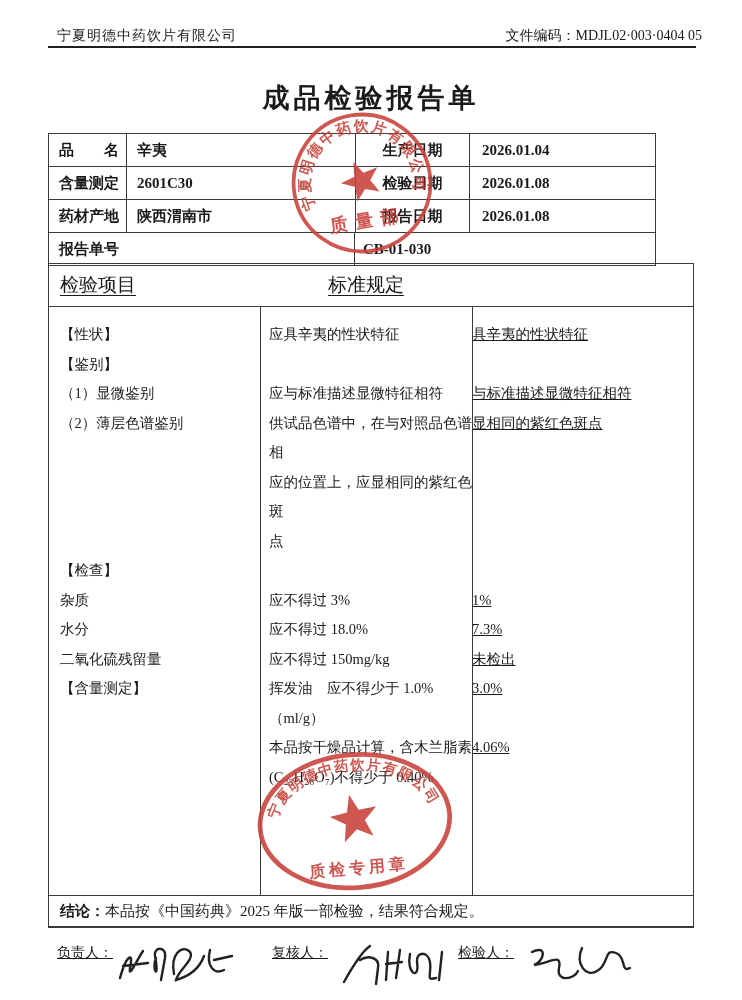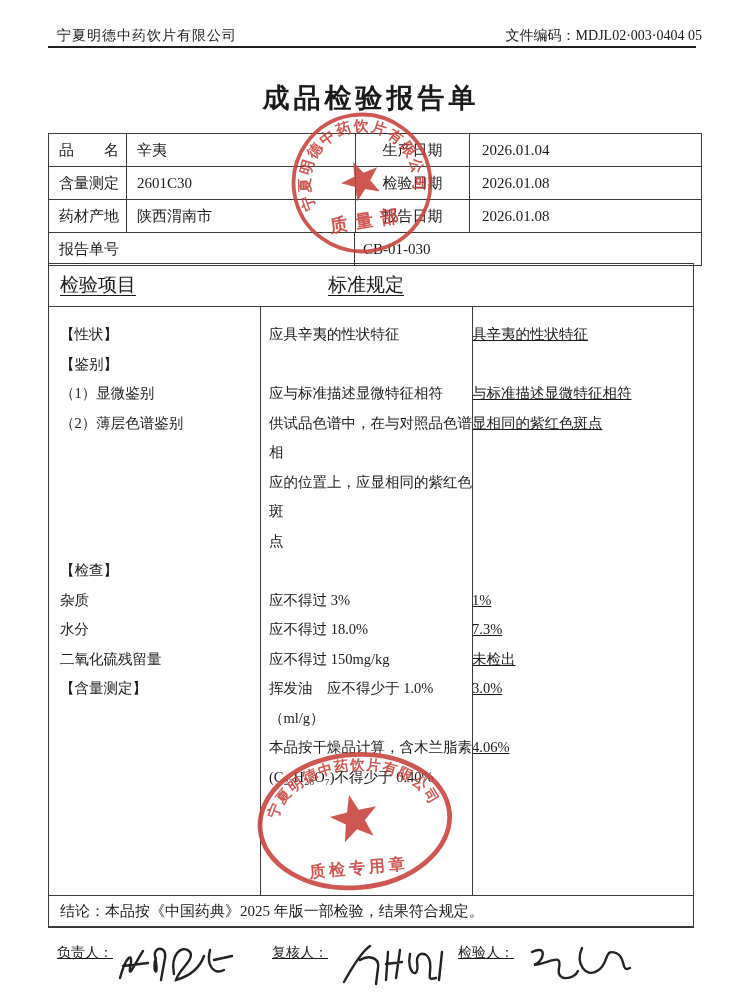--- a/index.html
+++ b/index.html
@@ -11,21 +11,21 @@
   
   .hdr-company{position:absolute;left:57px;top:27px;font-size:14px;letter-spacing:1px;}
   .hdr-code{position:absolute;right:40px;top:27px;font-size:14px;}
   .hdr-rule{position:absolute;left:48px;top:46px;width:648px;border-top:2px solid #1f1f1f;}
   .doc-title{
     position:absolute;left:48px;top:80px;width:646px;text-align:center;
     font-size:27px;font-weight:bold;letter-spacing:4px;
     font-family:"Liberation Sans","DejaVu Sans",sans-serif;
   }
   
-  .info-table{position:absolute;left:48px;top:133px;width:654px;border:1px solid #3a3a3a;box-sizing:border-box;}
+  .info-table{position:absolute;left:48px;top:133px;width:608px;border:1px solid #3a3a3a;box-sizing:border-box;font-weight:bold;}
   .i-row{display:flex;height:32px;border-bottom:1px solid #3a3a3a;align-items:center;font-size:15px;}
   .i-row:last-child{border-bottom:none;}
   .i-cell{height:100%;display:flex;align-items:center;box-sizing:border-box;}
   .br{border-right:1px solid #3a3a3a;}
   .i-label{width:78px;padding-left:10px;}
   .i-label.sp{letter-spacing:0;}
   .i-value{width:229px;padding-left:10px;text-align:center;}
   .i-dlabel{width:114px;justify-content:center;}
   .i-dvalue{flex:1;padding-left:12px;}
   .i-label-wide{width:306px;padding-left:10px;}
@@ -39,21 +39,21 @@
   .mt-header span{text-decoration:underline;text-underline-offset:4px;}
   .mt-body{position:relative;height:588px;overflow:hidden;}
   .v-div{position:absolute;top:0;bottom:0;width:1px;background:#3a3a3a;}
   .v1{left:211px;} .v2{left:423px;}
   .m-rows{padding-top:13px;}
   .m-row{display:flex;font-size:14.5px;line-height:29.5px;}
   .m-c1{width:211px;padding-left:11px;box-sizing:border-box;white-space:pre-line;}
   .m-c2{width:212px;padding-left:9px;box-sizing:border-box;white-space:pre-line;}
   .m-c3{flex:1;white-space:pre-line;text-decoration:underline;}
   .mt-conclusion{border-top:1px solid #3a3a3a;height:30px;line-height:30px;font-size:15px;padding-left:11px;}
-  .mt-conclusion b{font-weight:normal;margin-top:35px;}
+  .mt-conclusion b{font-weight:bold;margin-top:35px;}
   
   .stamp{position:absolute;z-index:5;opacity:0.88;pointer-events:none;}
   .stamp-top{left:286px;top:107px;width:152px;height:152px;transform:rotate(-9deg);}
   .stamp-bottom{left:247px;top:747px;width:216px;height:152px;transform:rotate(-5deg);}
   .stamp text{font-family:"Liberation Sans","DejaVu Sans",sans-serif;}
   
   .sig-row{position:absolute;left:48px;top:938px;width:660px;height:62px;}
   .sig-label{position:absolute;top:6px;font-size:14px;text-decoration:underline;}
   .sl1{left:9px;} .sl2{left:224px;} .sl3{left:410px;}
   .sig-svg{position:absolute;top:0;}

